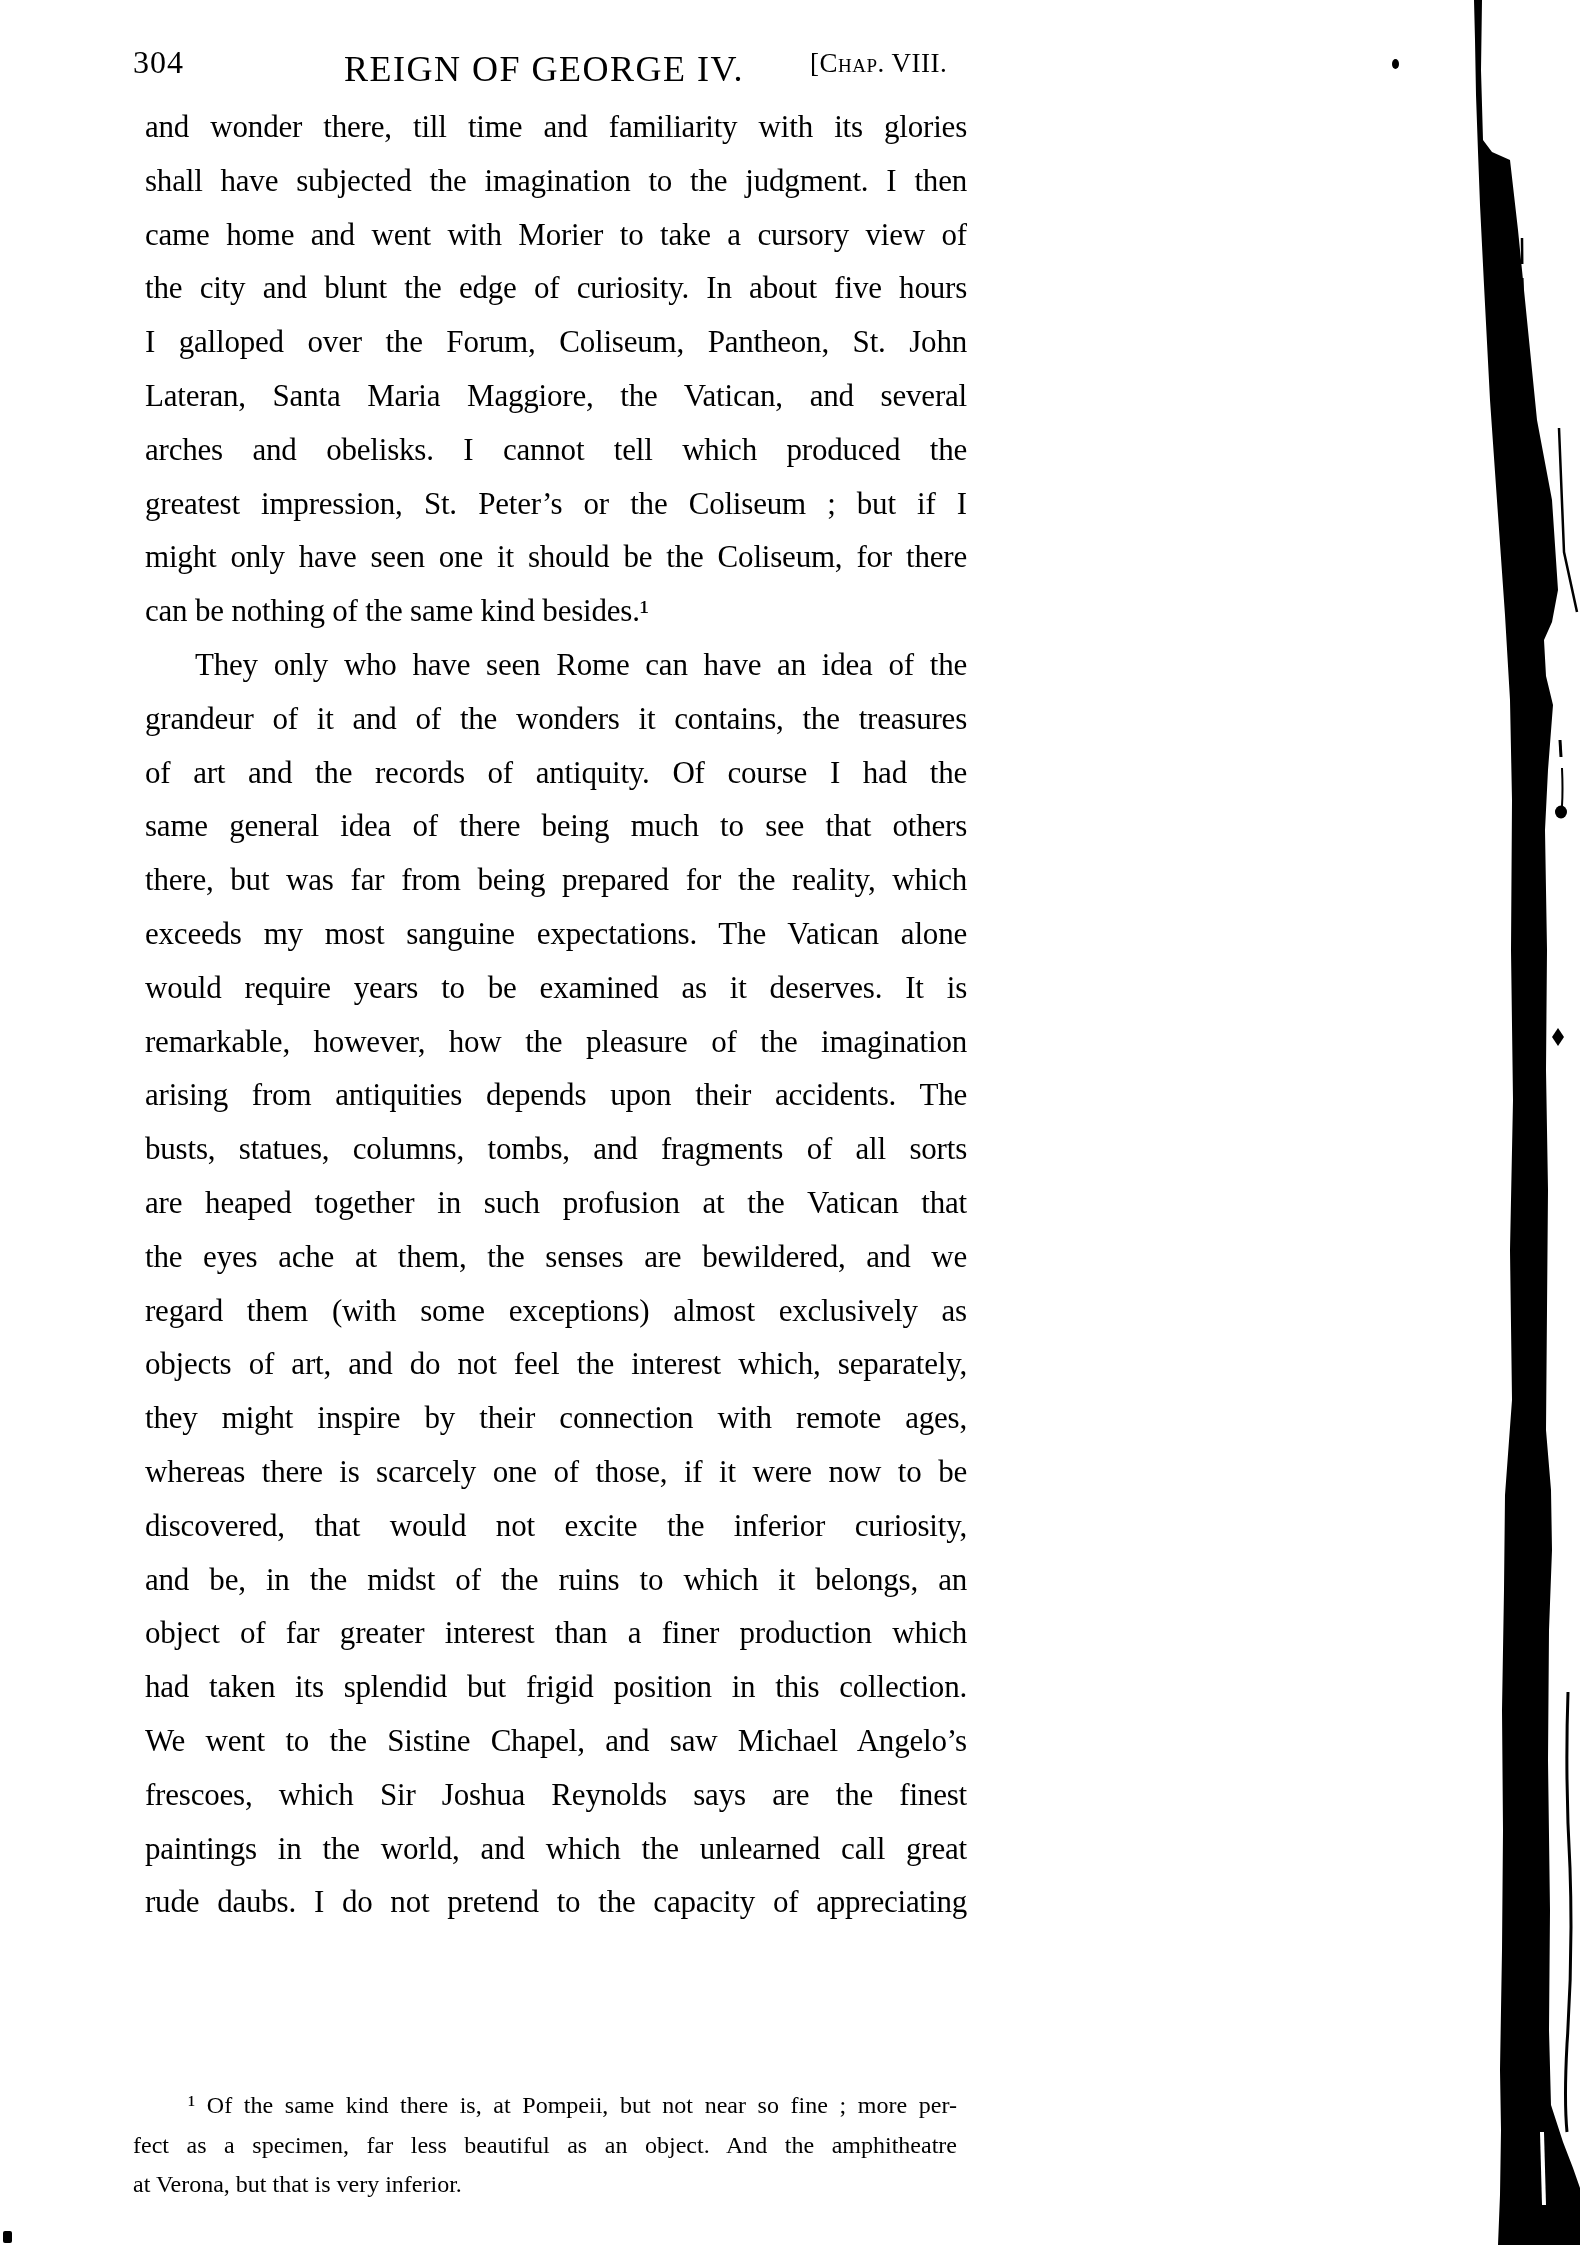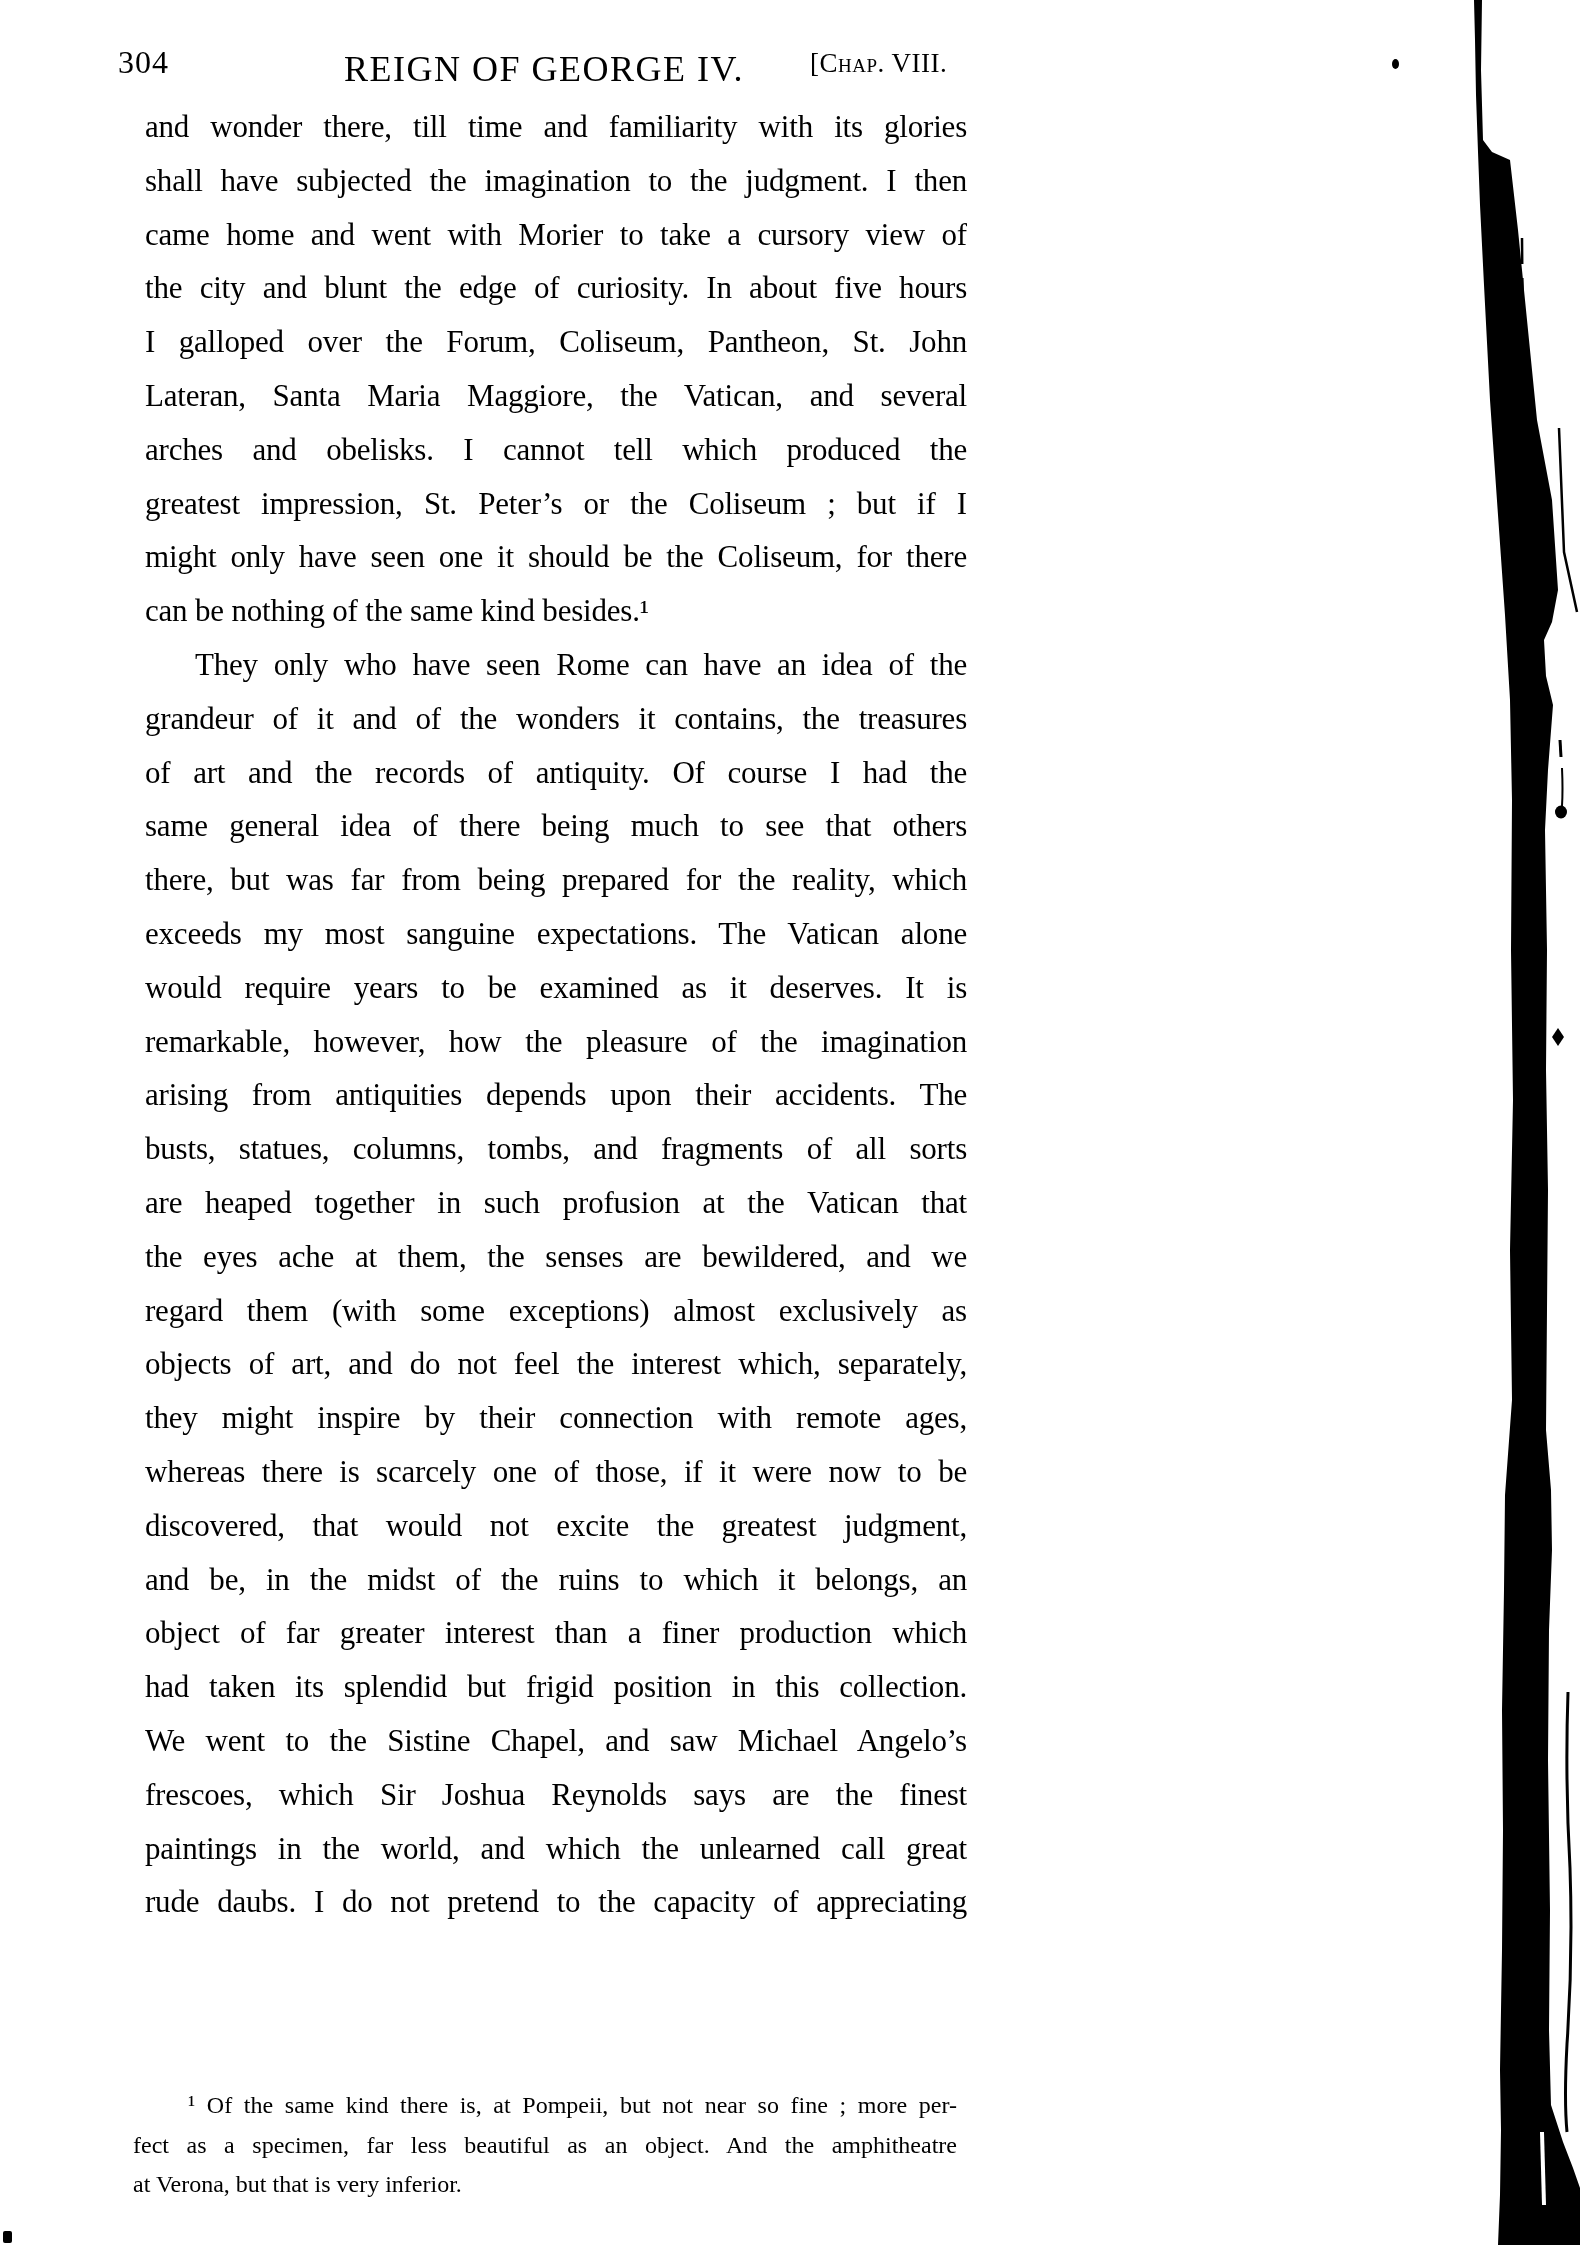--- a/index.html
+++ b/index.html
@@ -12,21 +12,21 @@
     width: 1580px;
     height: 2245px;
     background: var(--paper, #ffffff);
     color: var(--ink, #000000);
     font-family: "Liberation Serif", serif;
     overflow: hidden;
   }
   
   .hdr-num {
     position: absolute;
-    left: 118px;
+    left: 133px;
     top: 44px;
     font-size: 32px;
     letter-spacing: 1px;
     text-align: right;
   }
   .hdr-title {
     position: absolute;
     left: 133px;
     top: 48px;
     width: 822px;
@@ -146,21 +146,21 @@
       <div class="body-line">would require years to be examined as it deserves. It is</div>
       <div class="body-line">remarkable, however, how the pleasure of the imagination</div>
       <div class="body-line">arising from antiquities depends upon their accidents. The</div>
       <div class="body-line">busts, statues, columns, tombs, and fragments of all sorts</div>
       <div class="body-line">are heaped together in such profusion at the Vatican that</div>
       <div class="body-line">the eyes ache at them, the senses are bewildered, and we</div>
       <div class="body-line">regard them (with some exceptions) almost exclusively as</div>
       <div class="body-line">objects of art, and do not feel the interest which, separately,</div>
       <div class="body-line">they might inspire by their connection with remote ages,</div>
       <div class="body-line">whereas there is scarcely one of those, if it were now to be</div>
-      <div class="body-line">discovered, that would not excite the greatest judgment,</div>
+      <div class="body-line">discovered, that would not excite the inferior curiosity,</div>
       <div class="body-line">and be, in the midst of the ruins to which it belongs, an</div>
       <div class="body-line">object of far greater interest than a finer production which</div>
       <div class="body-line">had taken its splendid but frigid position in this collection.</div>
       <div class="body-line">We went to the Sistine Chapel, and saw Michael Angelo’s</div>
       <div class="body-line">frescoes, which Sir Joshua Reynolds says are the finest</div>
       <div class="body-line">paintings in the world, and which the unlearned call great</div>
       <div class="body-line">rude daubs. I do not pretend to the capacity of appreciating</div>
     </main>
 
   <section class="footnote-col">

